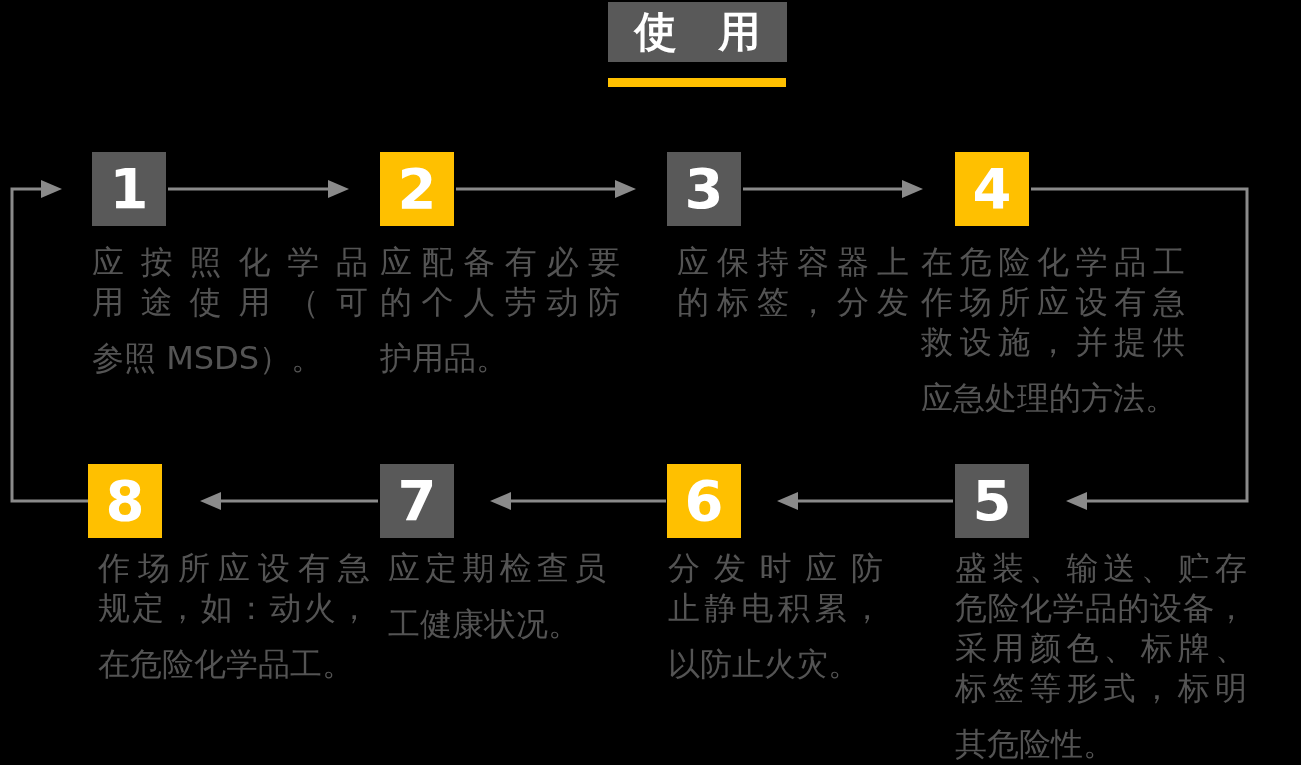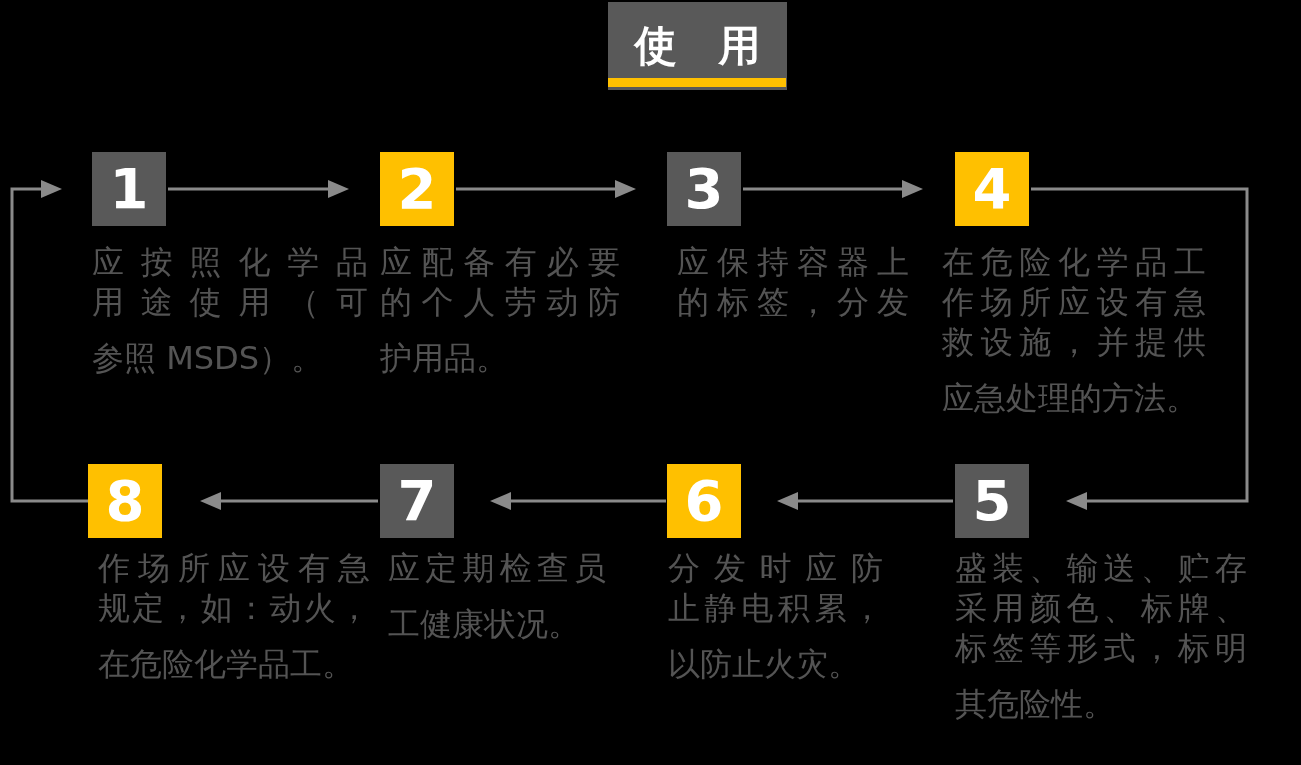--- a/index.html
+++ b/index.html
@@ -14,21 +14,21 @@
   body{
     width:1301px;height:765px;position:relative;overflow:hidden;
     background:var(--background);
     font-family:"DejaVu Sans","Liberation Sans",sans-serif;
   }
   .arrow-layer{position:absolute;left:0;top:0;}
   .arrow-line{stroke:var(--arrow_gray);stroke-width:3;fill:none;}
   .arrow-head{fill:var(--arrow_gray);stroke:none;}
 
   .title-box{
-    position:absolute;left:608px;top:2px;width:179px;height:88px;
+    position:absolute;left:608px;top:2px;width:179px;height:60px;
     background:var(--box_dark);
     display:flex;align-items:center;justify-content:center;
   }
   .title-text{
     color:var(--number_white);font-size:42px;font-weight:bold;line-height:1;
   }
   .title-underline{
     position:absolute;left:608px;top:78px;width:178px;height:9px;
     background:var(--accent);
   }
@@ -113,30 +113,31 @@
   <div class="line last">护用品。</div>
 </div>
 
 <div class="badge dark" style="left:667px;top:152px">3</div>
 <div class="step-text" style="left:677px;top:242px;width:232px">
   <div class="line">应保持容器上</div>
   <div class="line">的标签，分发</div>
 </div>
 
 <div class="badge accent" style="left:955px;top:152px">4</div>
-<div class="step-text" style="left:942px;top:242px;width:264px">
+<div class="step-text" style="left:921px;top:242px;width:264px">
   <div class="line">在危险化学品工</div>
   <div class="line">作场所应设有急</div>
   <div class="line">救设施，并提供</div>
   <div class="line last">应急处理的方法。</div>
 </div>
 
 <div class="badge dark" style="left:955px;top:464px">5</div>
 <div class="step-text" style="left:955px;top:548px;width:292px">
   <div class="line">盛装、输送、贮存</div>
+  <div class="line">危险化学品的设备，</div>
   <div class="line">采用颜色、标牌、</div>
   <div class="line">标签等形式，标明</div>
   <div class="line last">其危险性。</div>
 </div>
 
 <div class="badge accent" style="left:667px;top:464px">6</div>
 <div class="step-text" style="left:668px;top:548px;width:215px">
   <div class="line">分发时应防</div>
   <div class="line">止静电积累，</div>
   <div class="line last">以防止火灾。</div>

